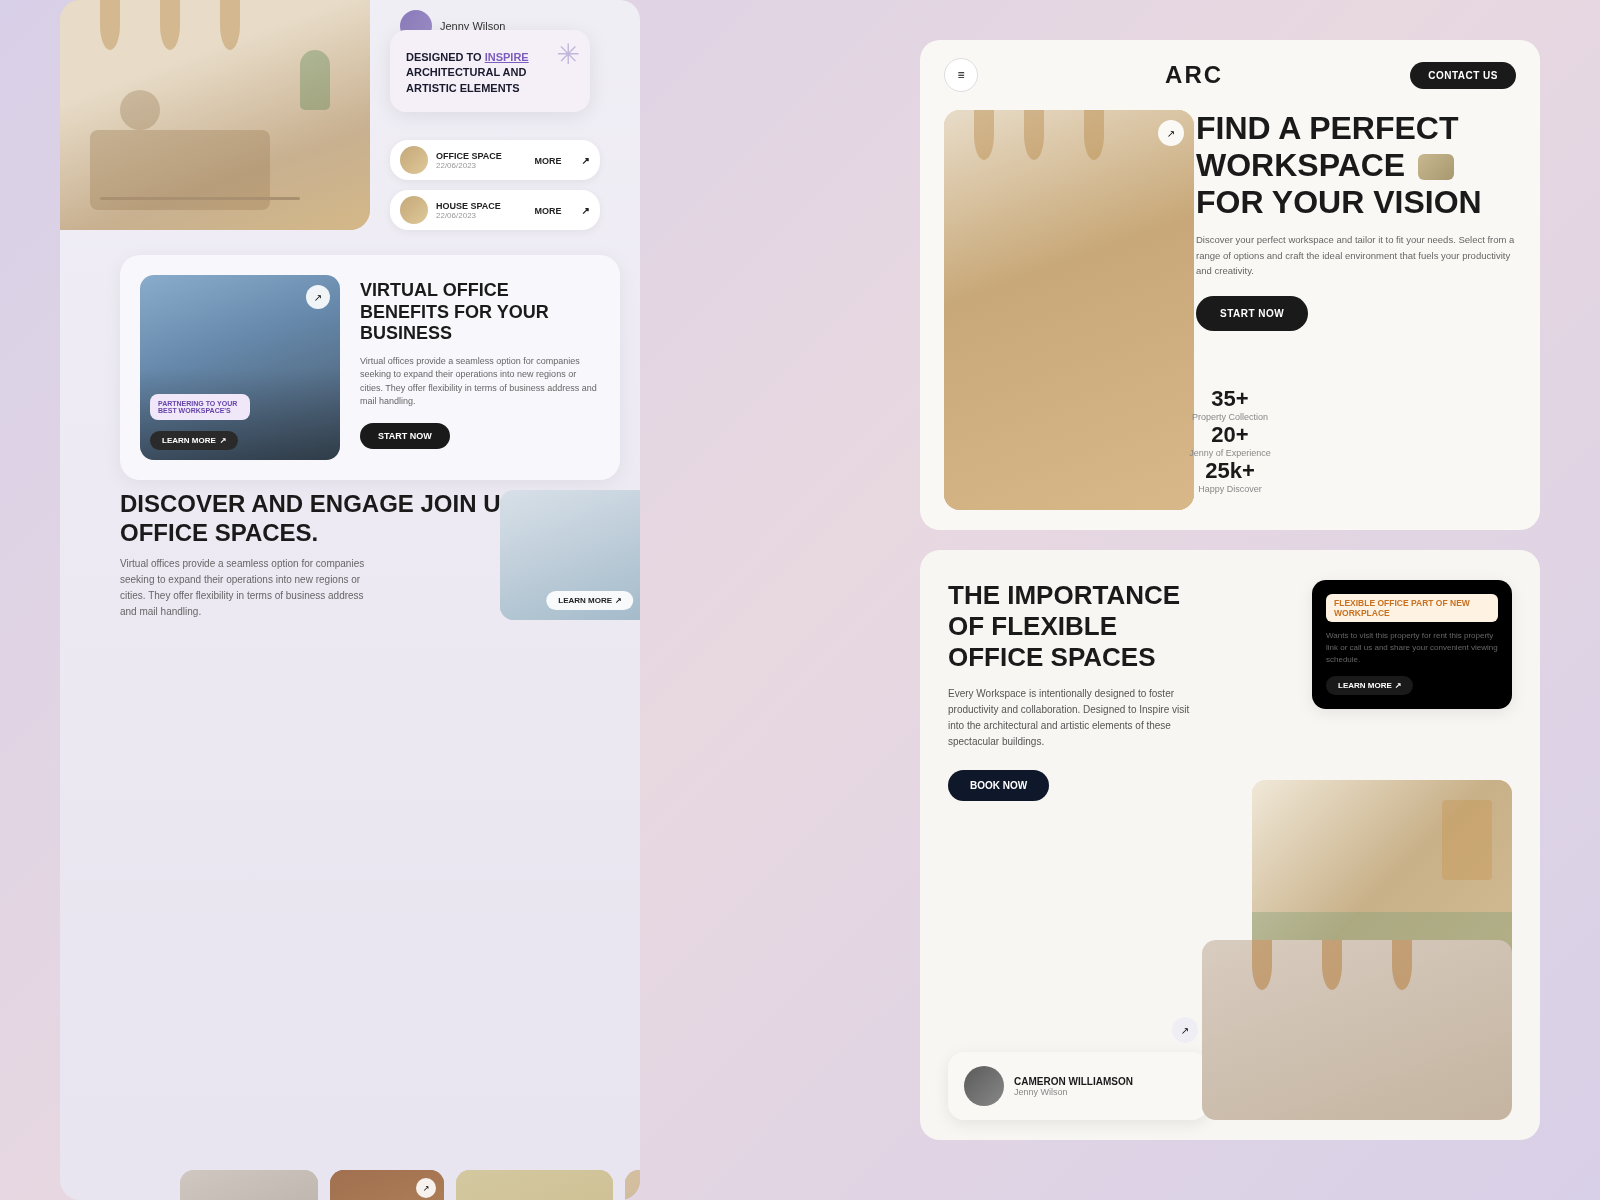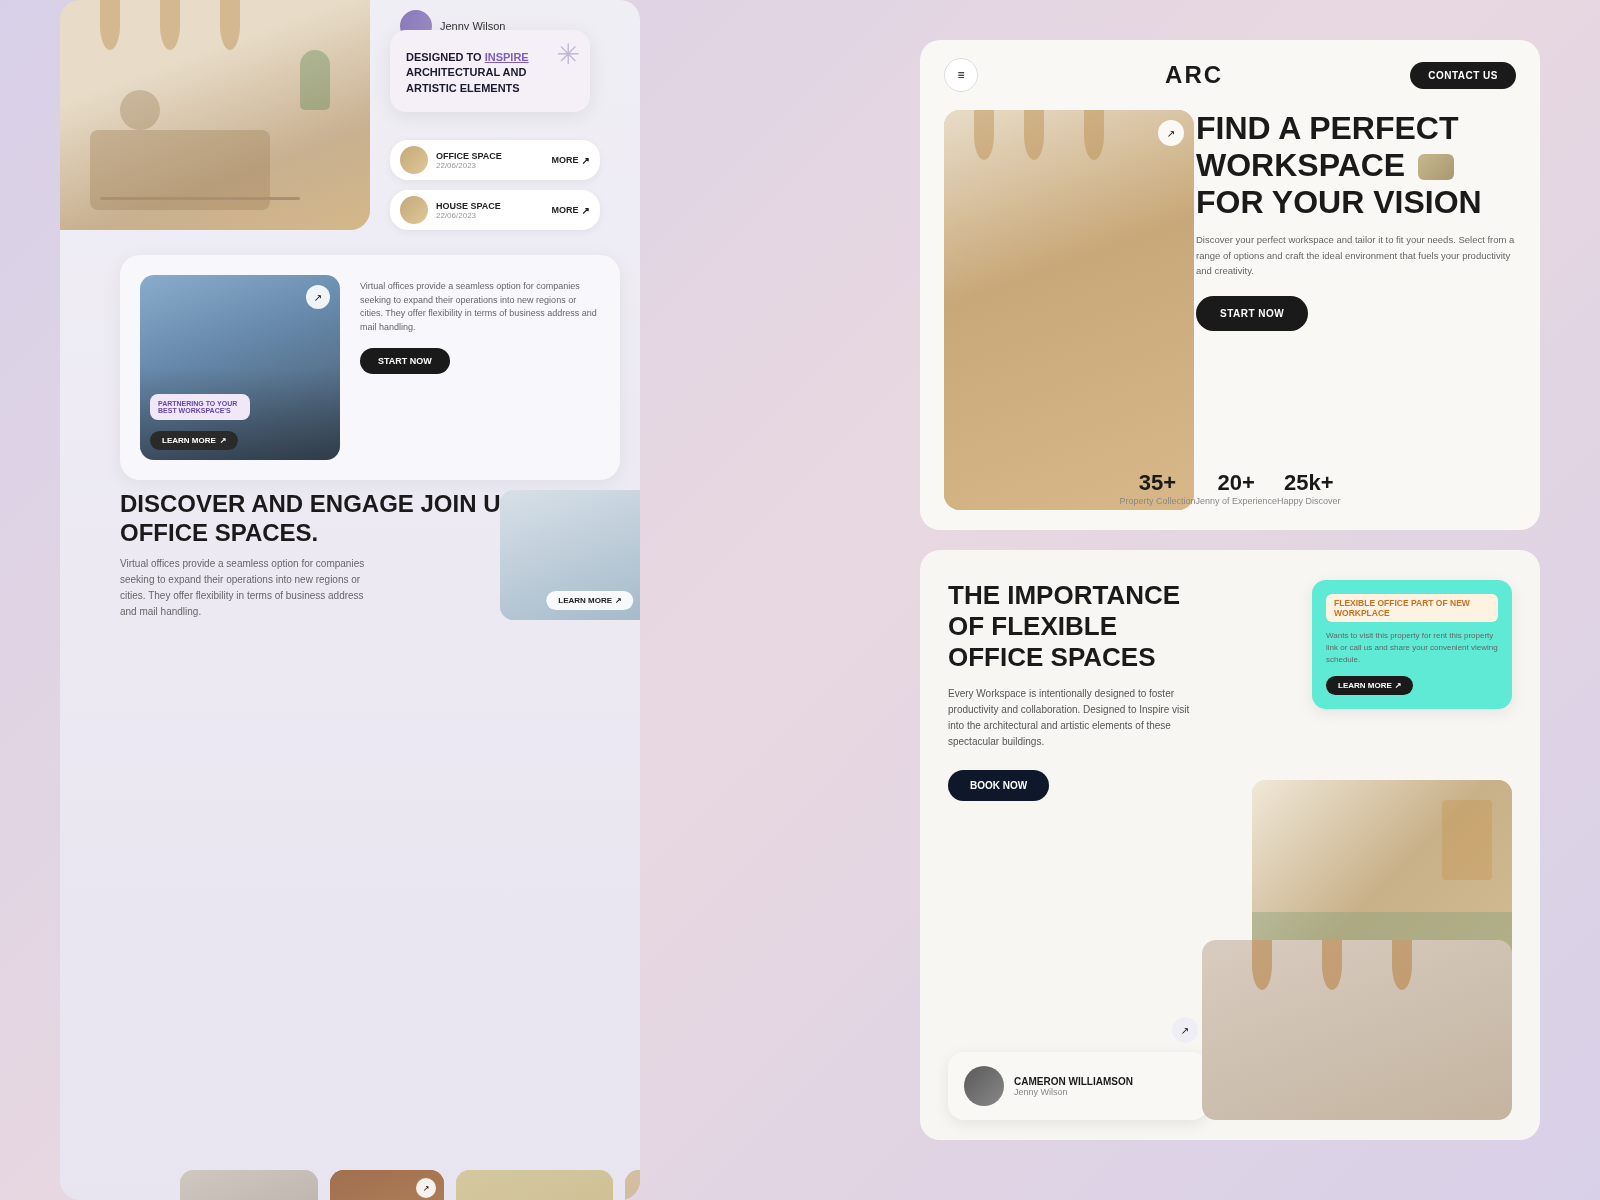--- a/index.html
+++ b/index.html
@@ -108,21 +108,21 @@
       border-radius: 50%;
       background: linear-gradient(135deg, #c4a87a, #e0c898);
       margin-right: 8px;
       flex-shrink: 0;
     }
     .space-info { flex: 1; }
     .space-title { font-size: 9px; font-weight: 700; color: #222; text-transform: uppercase; }
     .space-date { font-size: 8px; color: #999; }
     .space-more {
       font-size: 9px; font-weight: 700; color: #222;
-      display: flex; align-items: center; gap: 3px;
+      display: flex; align-items: flex-end; gap: 20px;
     }
     .arrow-icon { font-size: 10px; }
 
     
     .user-area {
       position: absolute;
       top: 0; left: 330px;
       display: flex; align-items: center; gap: 8px;
       padding: 10px;
     }
@@ -418,24 +418,25 @@
       color: #fff;
       border-radius: 25px;
       padding: 12px 24px;
       font-size: 10px;
       font-weight: 700;
       display: inline-block;
       letter-spacing: 0.5px;
     }
     .hero-stats {
       position: absolute;
-      bottom: 24px;
+      bottom: 36px;
       left: 0; right: 0;
       display: flex;
-      justify-content: center;
+      justify-content: space-between;
+      flex-direction: column;
     }
     .stat-item { text-align: center; }
     .stat-number {
       font-size: 22px;
       font-weight: 900;
       color: #1a1a1a;
     }
     .stat-label {
       font-size: 9px;
       color: #888;
@@ -472,21 +473,21 @@
       padding: 10px 22px;
       font-size: 10px;
       font-weight: 700;
       display: inline-block;
     }
     .flex-card {
       position: absolute;
       right: 28px;
       top: 30px;
       width: 200px;
-      background: #5eead4;
+      background: #000000;
       border-radius: 14px;
       padding: 14px;
       box-shadow: 0 4px 16px rgba(0,0,0,0.08);
     }
     .flex-card-title {
       font-size: 8.5px;
       font-weight: 800;
       color: #c87020;
       text-transform: uppercase;
       background: #fef3e2;
@@ -680,20 +681,21 @@
       <div class="virtual-img">
         <div class="expand-btn">↗</div>
         <div class="virtual-badge">PARTNERING TO YOUR BEST WORKSPACE'S</div>
         <div class="virtual-learn-btn">
           <span>LEARN MORE</span>
           <span>↗</span>
         </div>
       </div>
 
       <div class="virtual-content">
+        <div class="virtual-title">VIRTUAL OFFICE BENEFITS FOR YOUR BUSINESS</div>
         <div class="virtual-desc">Virtual offices provide a seamless option for companies seeking to expand their operations into new regions or cities. They offer flexibility in terms of business address and mail handling.</div>
         <div class="start-btn">START NOW</div>
       </div>
     </div>
   </div>
 
   <div class="bottom-left">
     <div class="discover-title">DISCOVER AND ENGAGE JOIN US FOR UNIQUE OFFICE SPACES.</div>
     <div class="discover-desc">Virtual offices provide a seamless option for companies seeking to expand their operations into new regions or cities. They offer flexibility in terms of business address and mail handling.</div>
 

